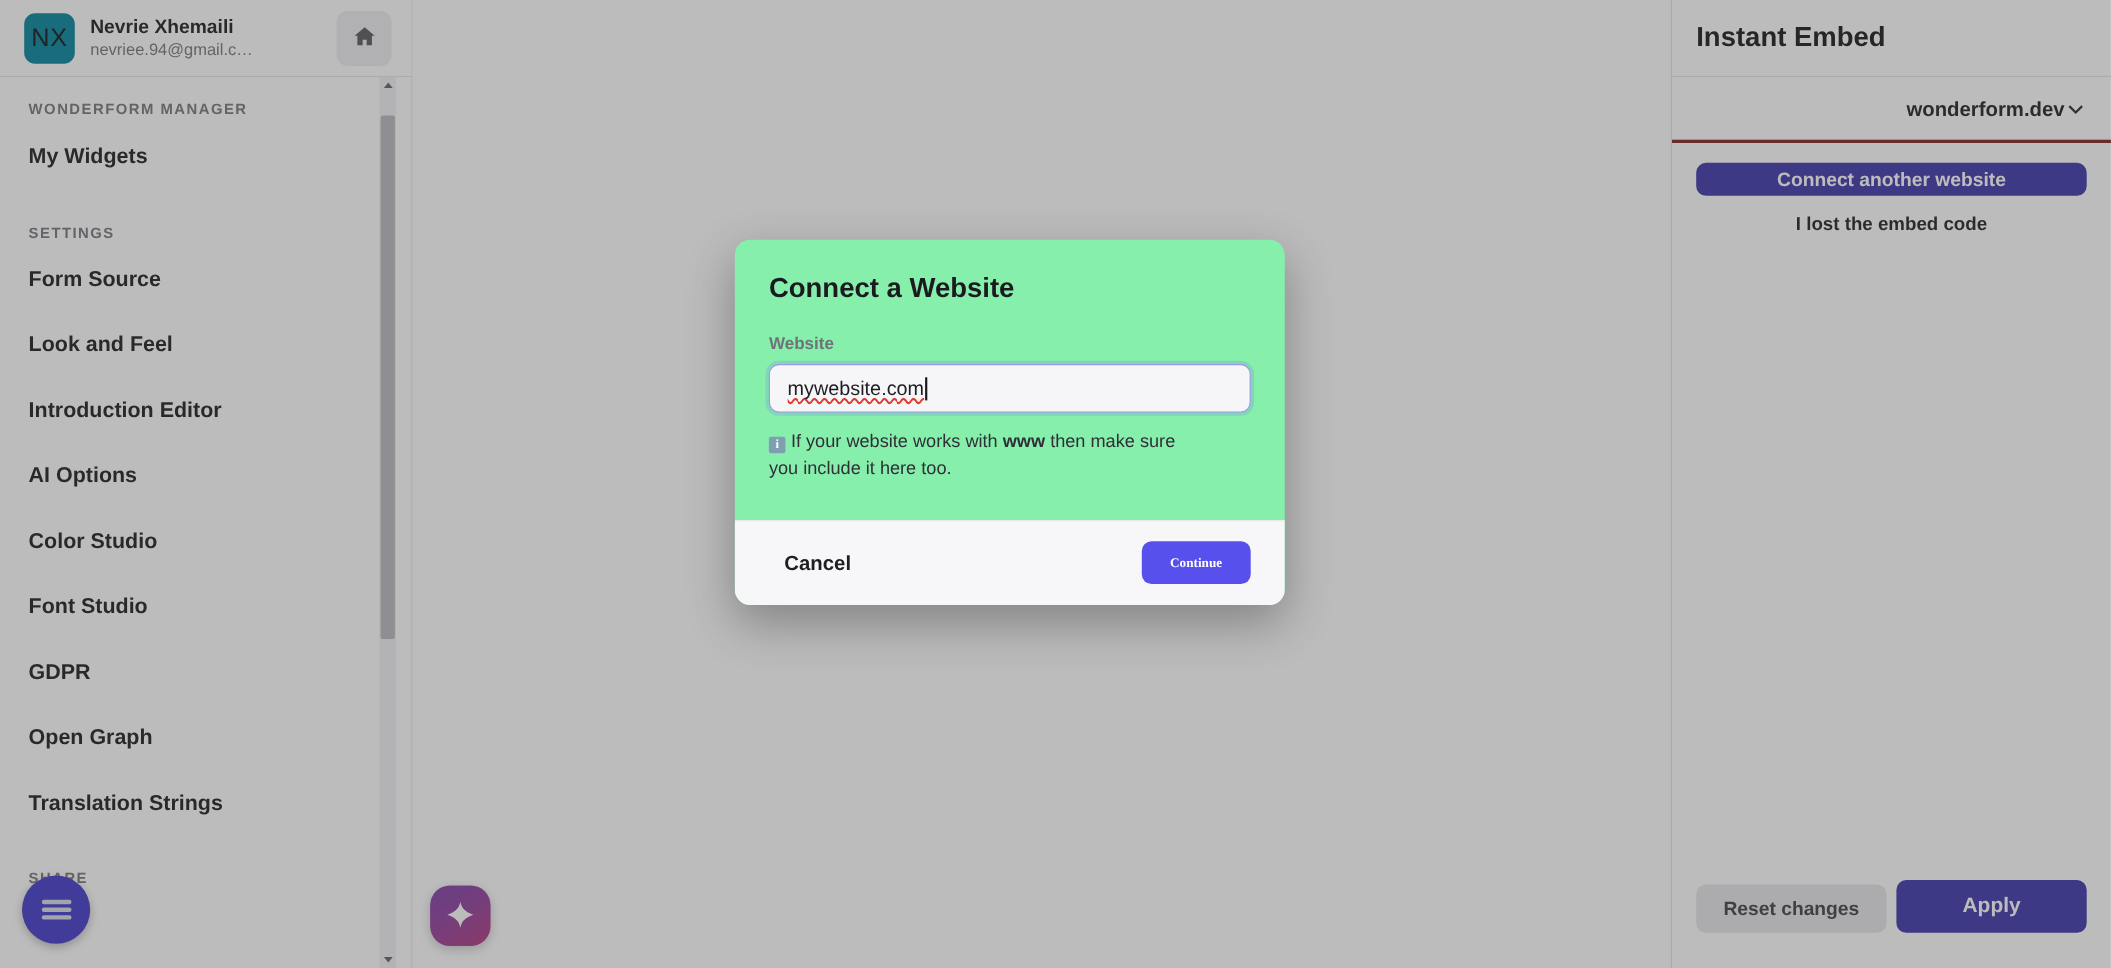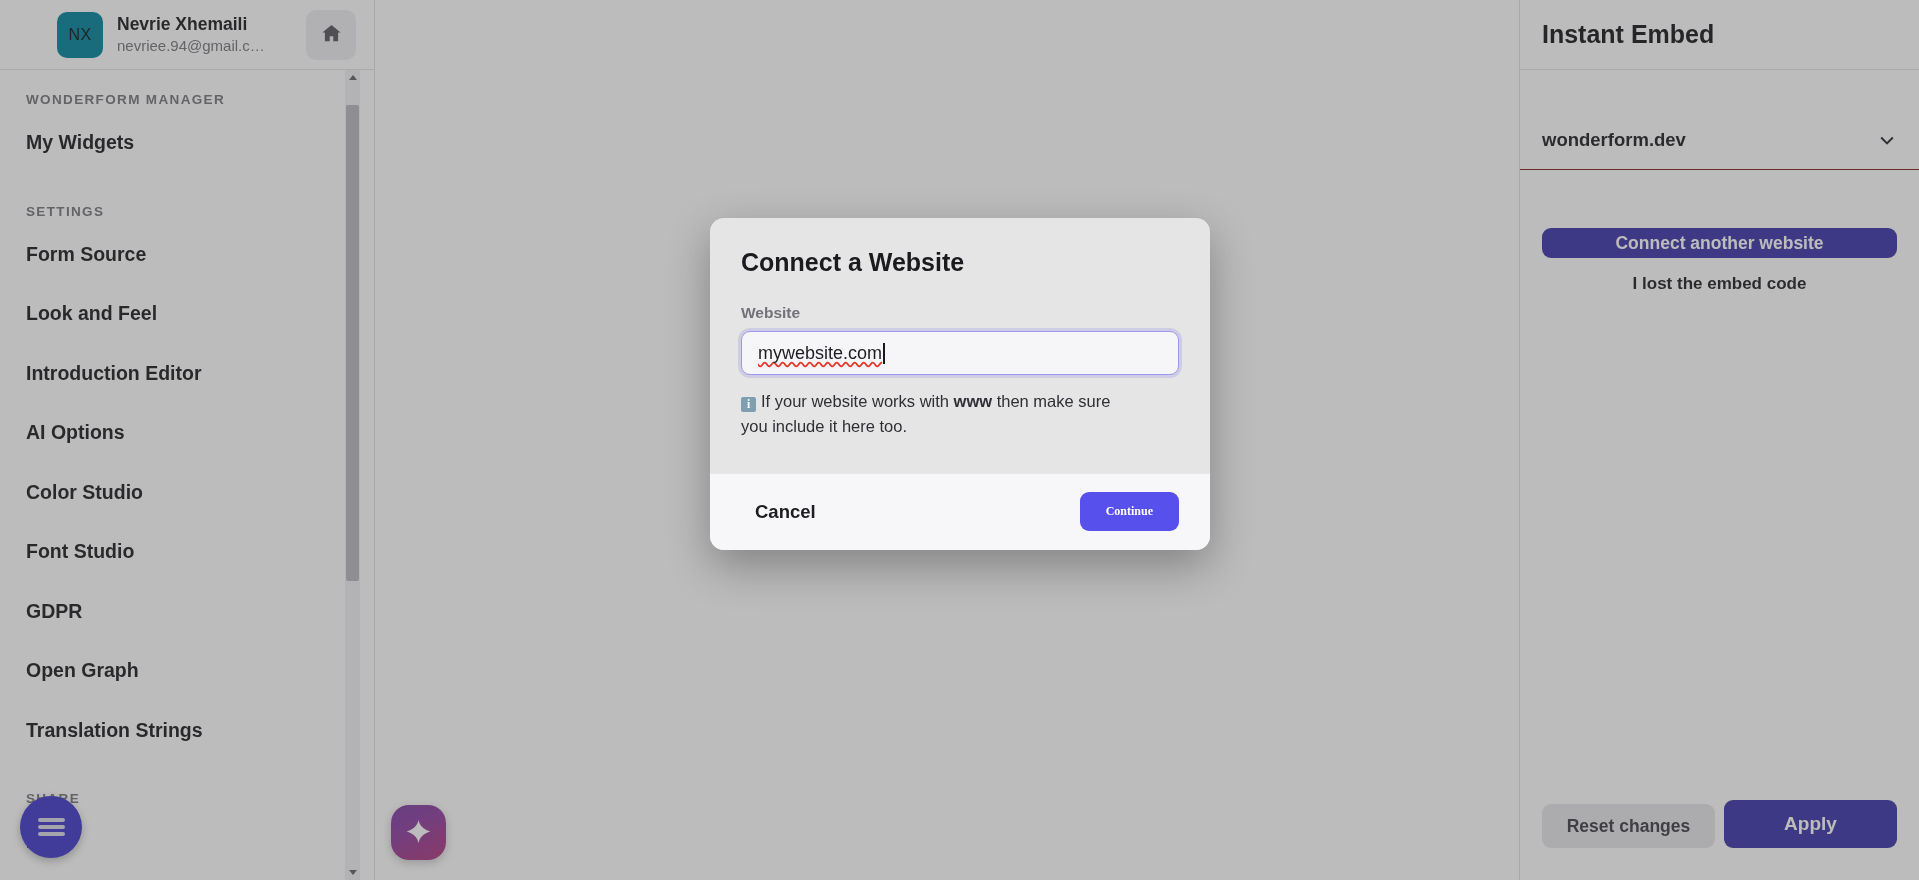--- a/index.html
+++ b/index.html
@@ -39,27 +39,26 @@
     padding: 0 18px 0 22px;
     border-bottom: 1px solid #e4e4e8;
     background: #ffffff;
   }
 
   .avatar {
     width: 46px; height: 46px;
     border-radius: 10px;
     background: #008299;
     color: #0d1117;
-    font-size: 16px;
+    font-size: 23px;
     letter-spacing: .5px;
     display: flex;
     align-items: center;
     justify-content: center;
     flex: 0 0 46px;
-    margin-left: 35px;
   }
 
   .user-block {
     margin-left: 14px;
     flex: 1 1 auto;
     min-width: 0;
   }
   .user-name {
     font-size: 17.5px;
     font-weight: bold;
@@ -166,21 +165,20 @@
   
   #rightpanel {
     position: absolute;
     right: 0; top: 0;
     width: 400px;
     height: 880px;
     background: #ffffff;
     border-left: 1px solid #e2e2e6;
     display: flex;
     flex-direction: column;
-    gap: 40px;
   }
 
   .rp-header {
     height: 70px;
     flex: 0 0 70px;
     display: flex;
     align-items: center;
     padding: 0 22px;
     border-bottom: 1px solid #e4e4e8;
   }
@@ -188,23 +186,23 @@
     font-size: 25px;
     font-weight: bold;
     color: #151519;
   }
 
   .rp-select {
     height: 60px;
     flex: 0 0 60px;
     display: flex;
     align-items: center;
-    justify-content: space-between;
+    justify-content: flex-end;
     padding: 0 22px;
-    border-bottom: 1px solid #7f1d1d;
+    border-bottom: 3px solid #7f1d1d;
     cursor: pointer;
   }
   .rp-select-value {
     font-size: 18.5px;
     font-weight: bold;
     color: #1d1d22;
   }
   .chev { width: 20px; height: 20px; }
   .chev svg { width: 20px; height: 20px; stroke: #26262c; fill: none; stroke-width: 2.4; }
 
@@ -302,24 +300,24 @@
   
   #overlay {
     position: absolute;
     inset: 0;
     background: rgba(70,70,70,.36);
     z-index: 100;
   }
 
   #modal {
     position: absolute;
-    left: 710px;
+    left: 668px;
     top: 218px;
     width: 500px;
-    background: #e5e5e5;
+    background: #86efac;
     border-radius: 14px;
     box-shadow: 0 16px 44px rgba(0,0,0,.30);
     overflow: hidden;
     z-index: 110;
   }
 
   .modal-body { padding: 30px 31px 34px 31px; }
 
   .modal-title {
     font-size: 25px;

